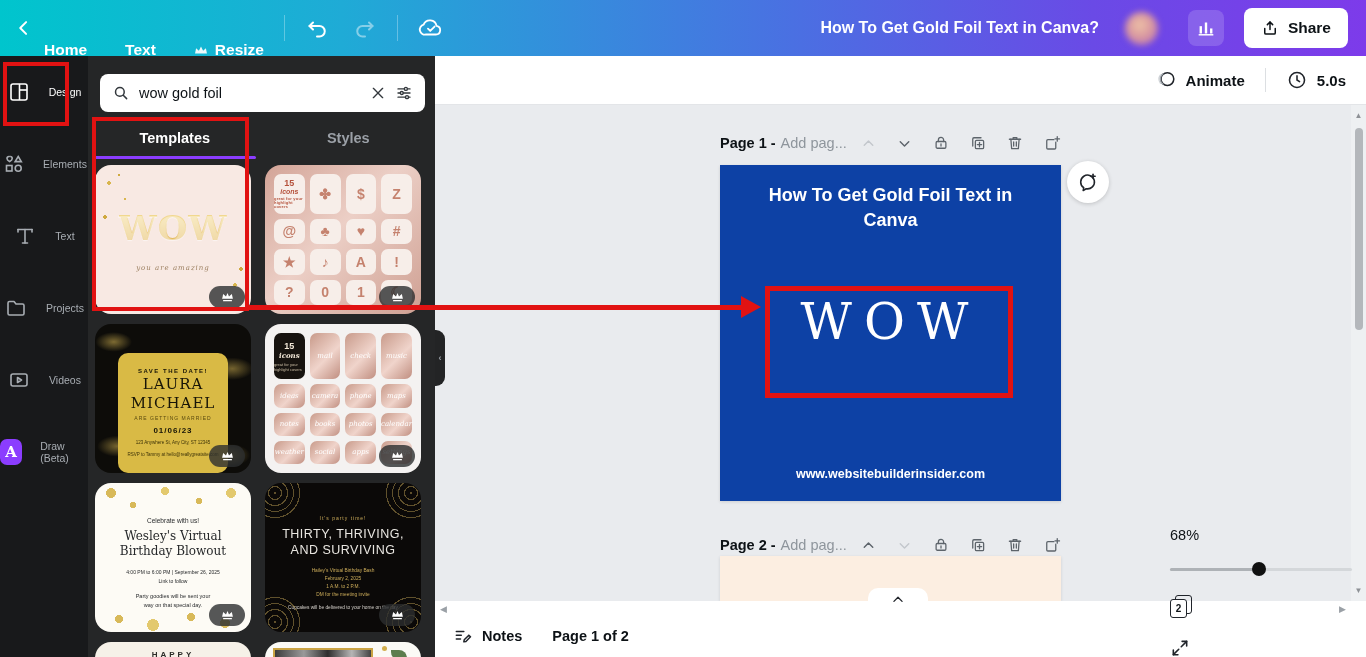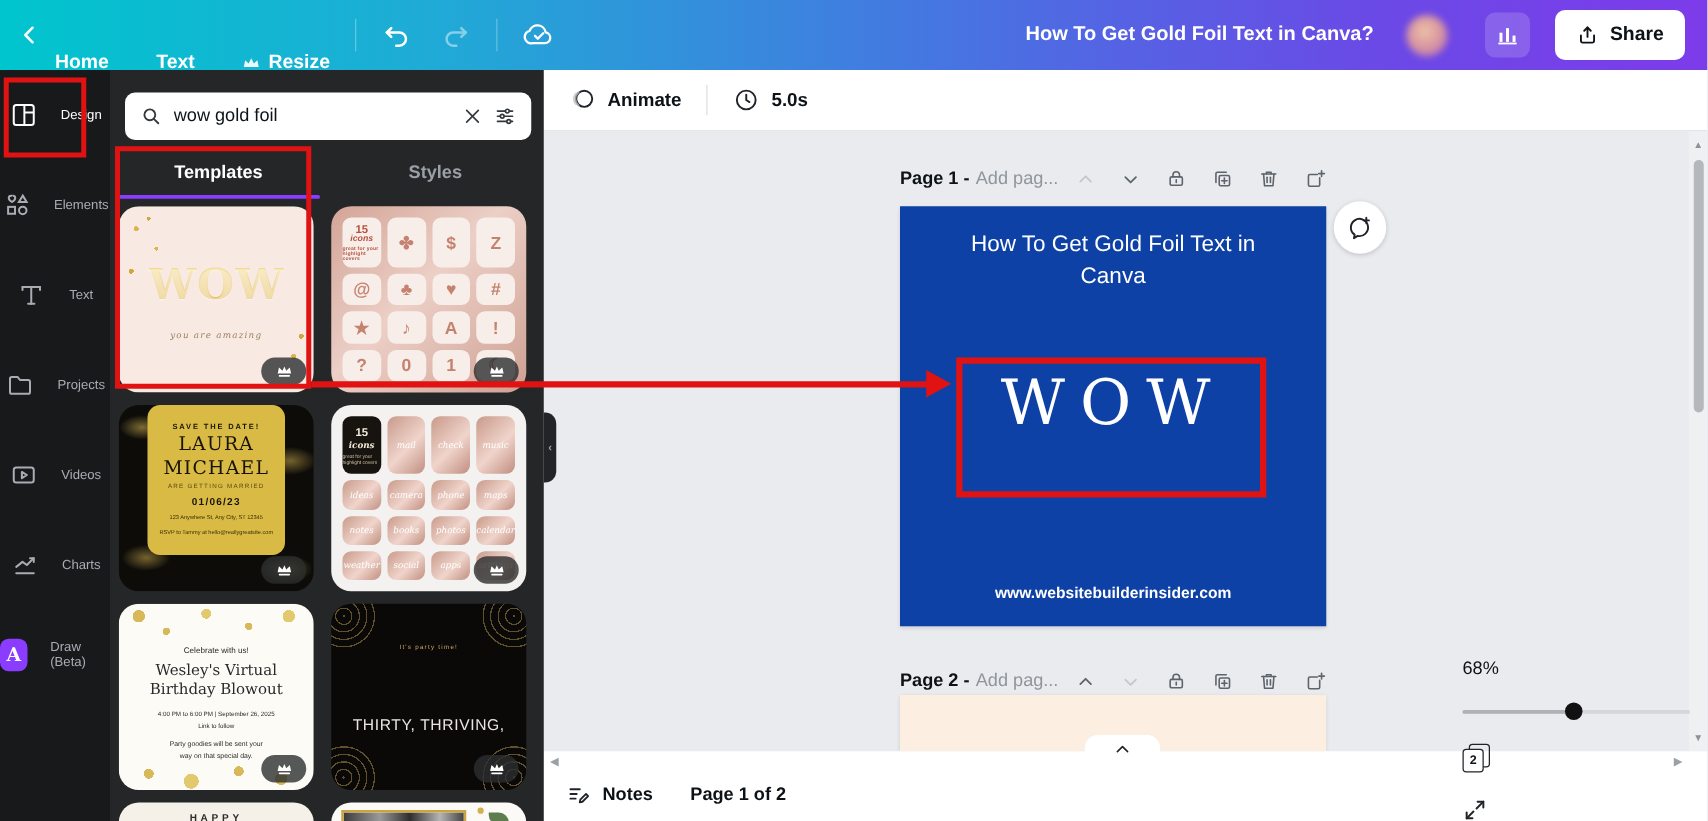--- a/index.html
+++ b/index.html
@@ -75,21 +75,21 @@
     font-family:"DejaVu Serif",serif; font-style:italic; font-size:7px; }
   .t-labels .cell.first { background:#17130f; flex-direction:column; color:#f3e8d8; font-size:9px; font-style:normal; font-weight:700; font-family:"Liberation Sans",sans-serif; }
   .t-labels .cell.first small { font-size:4px; font-weight:400; color:#cdbfa6; margin-top:2px; }
 
   
   .t-date { background:#0d0c09;
     background-image:radial-gradient(ellipse 26px 14px at 12% 12%,rgba(218,185,84,.55),transparent 70%),
       radial-gradient(ellipse 30px 16px at 88% 30%,rgba(218,185,84,.5),transparent 70%),
       radial-gradient(ellipse 28px 15px at 14% 82%,rgba(218,185,84,.5),transparent 70%),
       radial-gradient(ellipse 30px 16px at 86% 88%,rgba(218,185,84,.45),transparent 70%);
-    display:flex; align-items:flex-start; justify-content:center; }
+    display:flex; align-items:flex-end; justify-content:center; }
   .t-date .card-inner { width:110px; height:120px; background:#d9ba45; border-radius:10px; display:flex; flex-direction:column;
     align-items:center; justify-content:center; color:#171407; text-align:center; }
   .t-date .eyebrow { font-size:6px; letter-spacing:1.5px; font-weight:700; }
   .t-date .name { font-family:"DejaVu Serif",serif; font-size:15px; letter-spacing:1px; margin-top:2px; line-height:1.15; }
   .t-date .mini { font-size:5px; letter-spacing:1px; margin-top:3px; color:#5a4a10; }
   .t-date .date { font-size:8px; font-weight:700; letter-spacing:1px; margin-top:5px; }
   .t-date .addr { font-size:4.5px; margin-top:5px; line-height:1.5; color:#3c3208; }
 
   
   .t-wesley { background:#fdfbf5;
@@ -102,21 +102,21 @@
       radial-gradient(circle 6px at 58px 142px,#e3c96e 98%,transparent),
       radial-gradient(circle 4px at 96px 134px,#d8b959 98%,transparent),
       radial-gradient(circle 5px at 130px 140px,#d8b959 98%,transparent);
     display:flex; flex-direction:column; align-items:center; text-align:center; padding-top:34px; color:#27292b; }
   .t-wesley .eyebrow { font-size:6.5px; }
   .t-wesley .title { font-family:"DejaVu Serif",serif; font-size:12px; line-height:1.25; margin-top:5px; }
   .t-wesley .meta { font-size:5px; margin-top:9px; line-height:1.7; }
   .t-wesley .note { font-size:5.5px; margin-top:7px; line-height:1.6; }
 
   
-  .t-thirty { background:#0b0908; position:relative; display:flex; flex-direction:column; align-items:center; text-align:center; padding-top:32px; color:#e9e6e1;gap:46px; }
+  .t-thirty { background:#0b0908; position:relative; display:flex; flex-direction:column; align-items:center; text-align:center; padding-top:32px; color:#e9e6e1; }
   .t-thirty .lace { position:absolute; width:52px; height:52px;
     background:repeating-radial-gradient(circle, rgba(205,173,90,.55) 0 1px, transparent 1px 6px); border-radius:50%; opacity:.8; }
   .t-thirty .eyebrow { font-size:5px; color:#cdad5a; letter-spacing:1px; }
   .t-thirty .title { font-size:12.5px; letter-spacing:.5px; line-height:1.3; margin-top:5px; font-weight:400; }
   .t-thirty .meta { font-size:4.8px; color:#cdad5a; margin-top:8px; line-height:1.7; }
   .t-thirty .note { font-size:4.8px; margin-top:6px; color:#d8d4ce; }
 
   
   .t-happy { background:#f6f1e8; display:flex; justify-content:center; }
   .t-happy span { font-size:8px; letter-spacing:3px; font-weight:700; color:#2c2c28; margin-top:8px; }
@@ -126,33 +126,33 @@
   .t-photo .leaf { position:absolute; right:14px; top:8px; width:16px; height:10px; background:#5d7d4e; border-radius:0 8px 0 8px; }
   .t-photo .dot { position:absolute; right:34px; top:4px; width:5px; height:5px; border-radius:50%; background:#d3af4e; }
 
   
   #panel-tab { position:absolute; left:435px; top:330px; width:10px; height:56px; background:#232425;
     border-radius:0 9px 9px 0; z-index:11; display:flex; align-items:center; justify-content:center;
     color:#9aa0a7; font-size:9px; font-weight:700; cursor:pointer; }
 
   
   #editbar { position:absolute; left:435px; top:56px; width:931px; height:49px; background:#fff;
-    border-bottom:1px solid #e3e5e8; display:flex; align-items:center; padding:0 10px; z-index:5; }
+    border-bottom:1px solid #e3e5e8; display:flex; align-items:center; padding:0 10px; z-index:5;justify-content:flex-end; }
   .eb-btn { display:flex; align-items:center; gap:9px; font-weight:700; font-size:15px; padding:0 10px; cursor:pointer; }
   .eb-divider { width:1px; height:24px; background:#dcdfe2; margin:0 10px; }
 
   
   #canvas-area { position:absolute; left:435px; top:105px; width:931px; height:496px; background:#e9ebee; overflow:hidden; }
   .page-header { position:absolute; left:285px; width:341px; height:24px; display:flex; align-items:center; }
   .ph-label { font-weight:700; font-size:14.5px; color:#0d1216; white-space:nowrap; }
   .ph-add { font-size:14.5px; color:#8e959c; margin-left:5px; white-space:nowrap; cursor:text; }
   .ph-icons { margin-left:auto; display:flex; align-items:center; gap:19px; }
   .ph-icons svg { cursor:pointer; }
   #page1 { position:absolute; left:285px; top:60px; width:341px; height:336px; background:#0d41a5; box-shadow:0 1px 3px rgba(0,0,0,.12); }
-  #page1 .ttl { margin-top:18px; text-align:center; color:#fff; font-size:18px; line-height:1.4; font-weight:400; padding:0 30px; cursor:pointer; }
+  #page1 .ttl { margin-top:18px; text-align:center; color:#fff; font-size:18px; line-height:1.4; font-weight:700; padding:0 30px; cursor:pointer; }
   #page1 .wow { position:absolute; left:0; right:0; top:128px; text-align:center; color:#fff;
     font-family:"DejaVu Serif",serif; font-size:50px; font-weight:400; letter-spacing:12px; cursor:pointer; }
   #page1 .url { position:absolute; left:0; right:0; bottom:20px; text-align:center; color:#fff; font-size:12.5px; font-weight:600; cursor:pointer; }
   #page2 { position:absolute; left:285px; top:451px; width:341px; height:45px; background:#fceee1; box-shadow:0 1px 3px rgba(0,0,0,.12); }
   #comment-btn { position:absolute; left:632px; top:56px; width:42px; height:42px; border-radius:50%; background:#fff;
     box-shadow:0 1px 4px rgba(0,0,0,.18); display:flex; align-items:center; justify-content:center; cursor:pointer; }
   #vscroll { position:absolute; right:0; top:0; width:15px; height:496px; background:#eef0f2; }
   #vscroll .thumb { position:absolute; left:3.5px; top:23px; width:8px; height:202px; background:#b4b7bb; border-radius:4px; cursor:grab; }
   .vs-arrow { position:absolute; left:0; width:15px; text-align:center; font-size:8px; color:#8e9196; cursor:pointer; }
 
@@ -299,30 +299,20 @@
   <div class="side-item">
     <span class="side-icon">
       <svg width="24" height="24" viewBox="0 0 24 24" fill="none" stroke-width="1.6" stroke-linejoin="round">
           <rect x="4" y="6" width="16" height="12" rx="2"></rect>
           <path d="M10.5 9.5 L14.5 12 L10.5 14.5 Z"></path>
         </svg>
     </span>
     <span class="side-label">Videos</span>
   </div>
   <div class="side-item">
-    <span class="side-icon">
-      <svg width="24" height="24" viewBox="0 0 24 24" fill="none" stroke-width="1.6" stroke-linecap="round" stroke-linejoin="round">
-          <path d="M5 13.5 L10 9.5 L13.5 12 L19 6.5"></path>
-          <path d="M16 6.5 H19 V9.5"></path>
-          <path d="M5 18.5 H19"></path>
-        </svg>
-    </span>
-    <span class="side-label">Charts</span>
-  </div>
-  <div class="side-item">
     <span class="draw-chip">A</span>
     <span class="side-label">Draw (Beta)</span>
   </div>
 </div>
 
 <div id="panel">
   <div id="searchbox">
     <span>
       <svg width="18" height="18" viewBox="0 0 24 24" fill="none" stroke="#33383d" stroke-width="2" stroke-linecap="round">
           <circle cx="10.5" cy="10.5" r="5.8"></circle>

